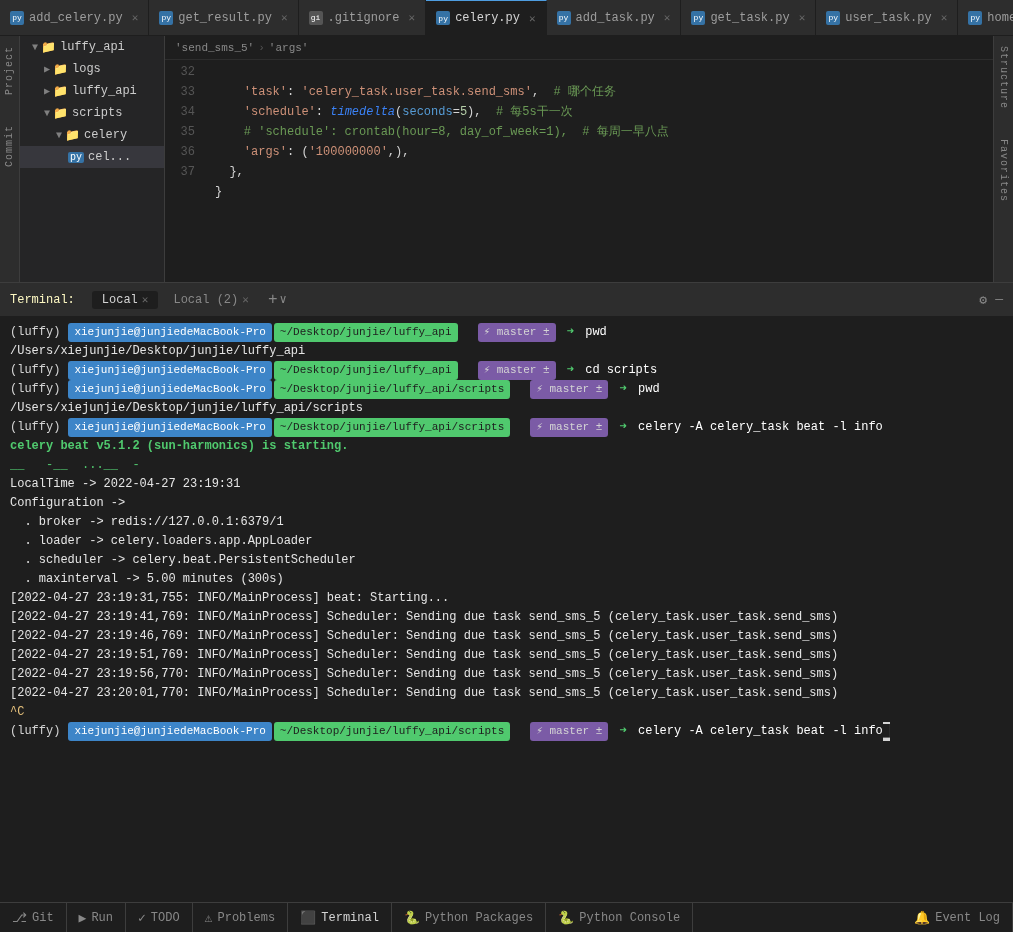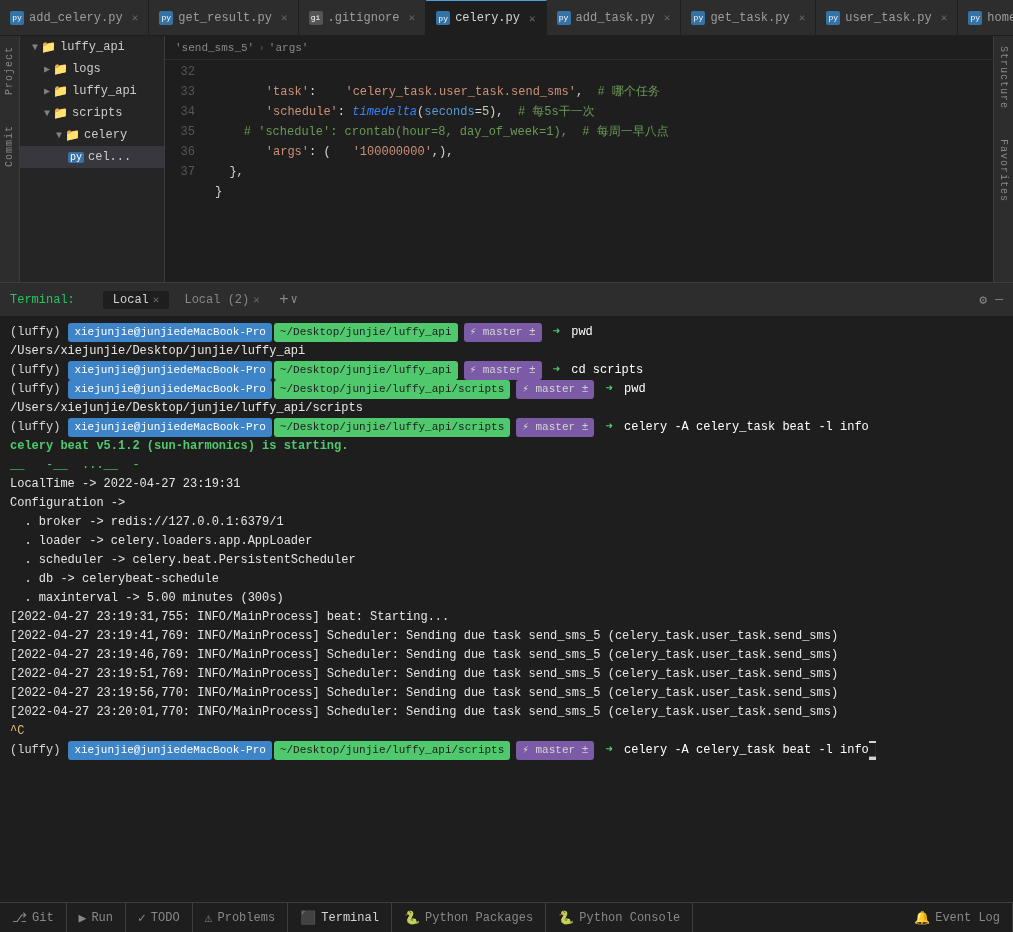--- a/index.html
+++ b/index.html
@@ -167,21 +167,21 @@
       flex: 1;
       padding: 2px 0 2px 10px;
       line-height: 20px;
       overflow: hidden;
       white-space: pre;
       font-size: 12px;
     }
 
     
     .k { color: #569cd6; }   
-    .s { color: #ce9178; margin-left: 22px; }   
+    .s { color: #ce9178; }   
     .c { color: #6a9955; }   
     .n { color: #d4d4d4; }   
     .f { color: #3b82f6; font-style: italic; } 
     .num { color: #b5cea8; }  
 
     
     .terminal-section {
       height: 620px;
       display: flex;
       flex-direction: column;
@@ -194,23 +194,23 @@
       height: 35px;
       background: #2d2d2d;
       display: flex;
       align-items: center;
       padding: 0 10px;
       border-top: 1px solid #3d3d3d;
       border-bottom: 1px solid #1e1e1e;
       flex-shrink: 0;
     }
     .terminal-label {
-      color: #22c55e;
-      font-size: 12px;
-      margin-right: 28px;
+      color: #fef9c3;
+      font-size: 12px;
+      margin-right: 17px;
     }
     .terminal-tab {
       display: flex;
       align-items: center;
       padding: 2px 10px;
       font-size: 12px;
       color: #d4d4d4;
       background: #1e1e1e;
       border-radius: 3px;
       margin-right: 5px;
@@ -238,21 +238,21 @@
       background: #1e1e1e;
       padding: 6px 10px;
       overflow: hidden;
       line-height: 19px;
       font-size: 12px;
     }
 
     .term-line { display: flex; flex-wrap: wrap; align-items: flex-end; white-space: pre-wrap; word-break: break-all; }
     .term-prompt-user { color: #ffffff; background: #3d85c8; padding: 0 6px; border-radius: 3px; font-size: 11px; }
     .term-prompt-path { color: #1e1e1e; background: #50c96e; padding: 0 6px; border-radius: 3px; font-size: 11px; margin-left: 2px; }
-    .term-prompt-git { color: #d4d4d4; background: #7b5ba6; padding: 0 6px; border-radius: 3px; font-size: 11px; margin-left: 6px; }
+    .term-prompt-git { color: #d4d4d4; background: #7b5ba6; padding: 0 6px; border-radius: 3px; font-size: 11px; margin-left: 20px; }
     .term-prompt-arrow { color: #50c96e; margin: 0 4px; }
     .term-luffy { color: #d4d4d4; margin-right: 8px; }
     .term-cmd { color: #ffffff; }
     .term-output { color: #e5e5e5; }
     .term-celery-start { color: #50c96e; font-weight: bold; }
 
     
     .status-bar {
       height: 30px;
       background: #1e1e1e;
@@ -489,23 +489,20 @@
     <div class="term-line">
       <span class="term-output">  . broker -&gt; redis://127.0.0.1:6379/1</span>
     </div>
     <div class="term-line">
       <span class="term-output">  . loader -&gt; celery.loaders.app.AppLoader</span>
     </div>
     <div class="term-line">
       <span class="term-output">  . scheduler -&gt; celery.beat.PersistentScheduler</span>
     </div>
     <div class="term-line">
-      <span class="term-output">  . db -&gt; celerybeat-schedule</span>
-    </div>
-    <div class="term-line">
       <span class="term-output">  . maxinterval -&gt; 5.00 minutes (300s)</span>
     </div>
     <div class="term-line">
       <span class="term-output">[2022-04-27 23:19:31,755: INFO/MainProcess] beat: Starting...</span>
     </div>
     <div class="term-line">
       <span class="term-output">[2022-04-27 23:19:41,769: INFO/MainProcess] Scheduler: Sending due task send_sms_5 (celery_task.user_task.send_sms)</span>
     </div>
     <div class="term-line">
       <span class="term-output">[2022-04-27 23:19:46,769: INFO/MainProcess] Scheduler: Sending due task send_sms_5 (celery_task.user_task.send_sms)</span>

